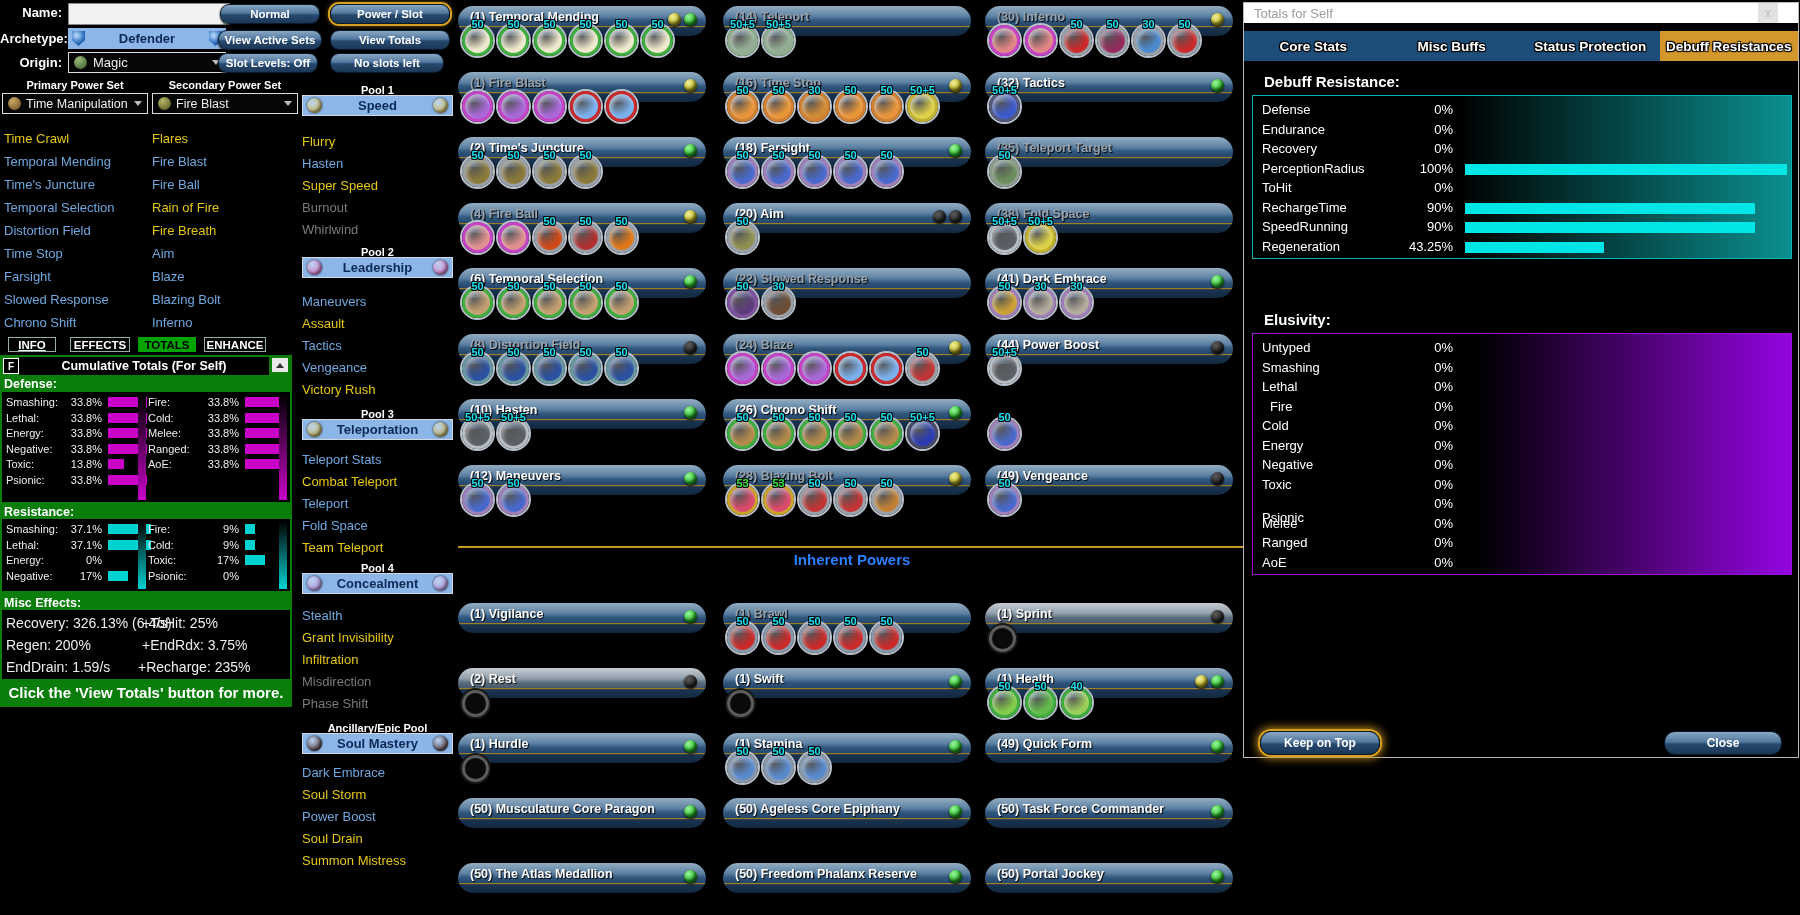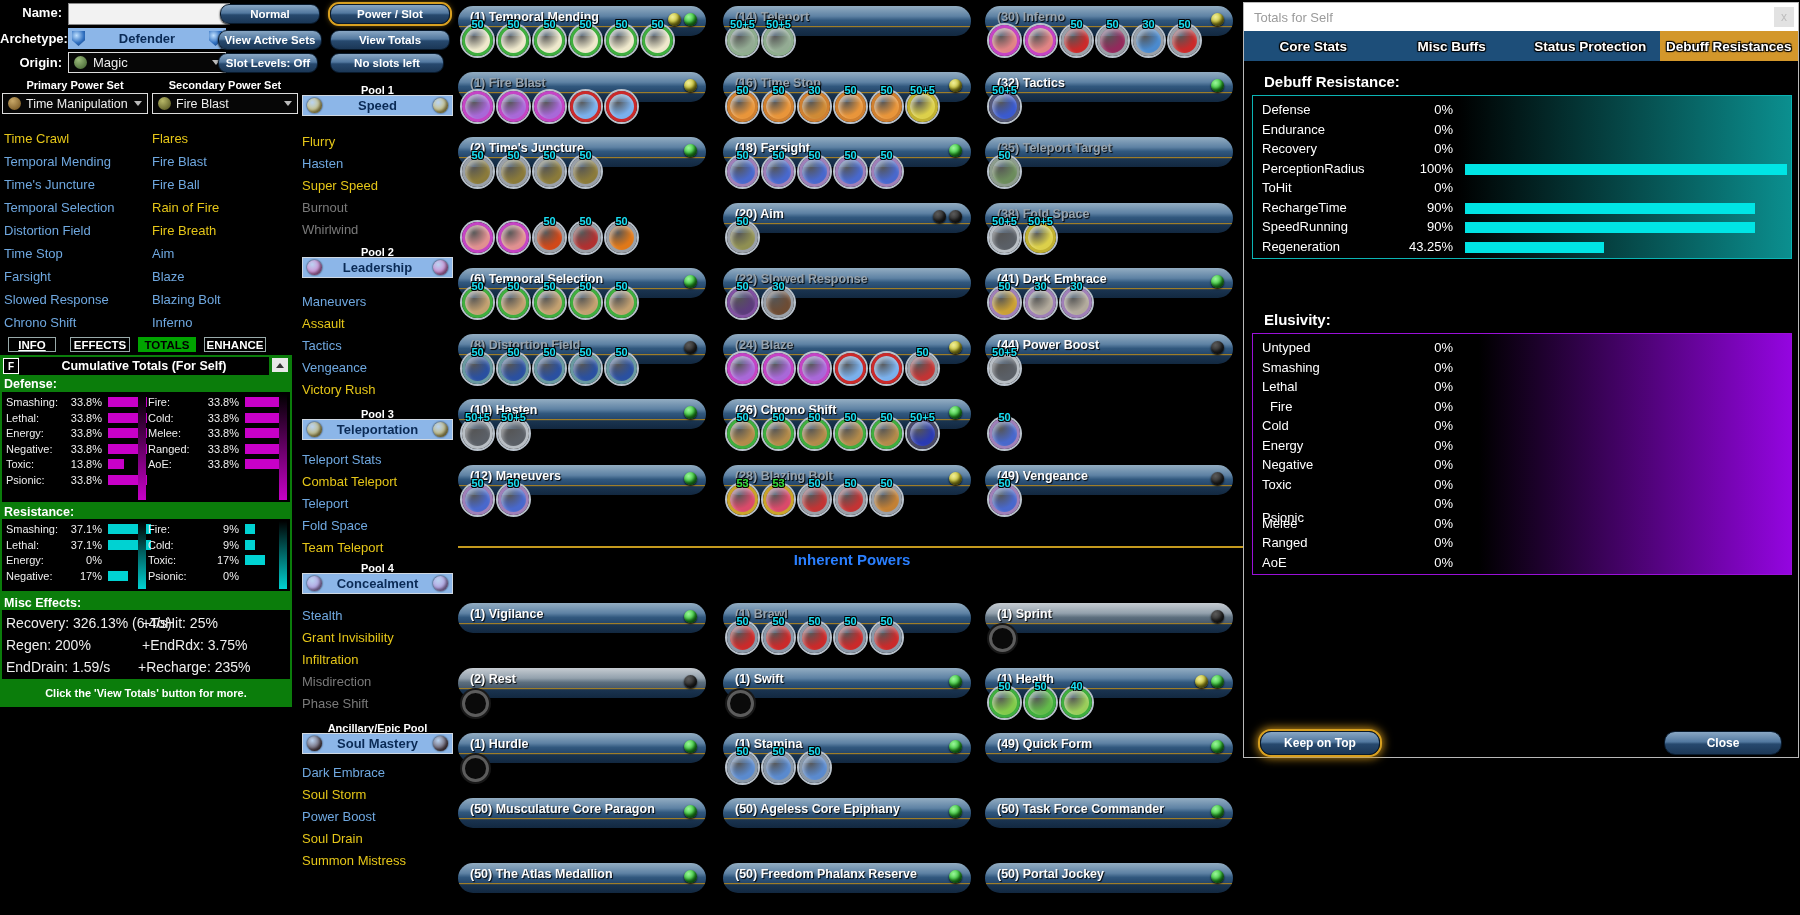--- a/index.html
+++ b/index.html
@@ -53,21 +53,21 @@
   .fbtn{position:absolute;left:3px;top:358px;width:14px;height:14px;background:#000;border:1px solid #fff;
       color:#fff;font-size:10px;font-weight:bold;display:flex;align-items:center;justify-content:center;}
   .cum-title{position:absolute;left:19px;top:357px;width:248px;height:16px;background:#000;color:#fff;
       font-weight:bold;font-size:12.5px;display:flex;align-items:center;justify-content:center;border:1px solid #000;}
   .expand-btn{position:absolute;left:272px;top:358px;width:16px;height:14px;background:#e8e8e8;
       display:flex;align-items:center;justify-content:center;}
   .expand-btn i{width:0;height:0;border-left:4px solid transparent;border-right:4px solid transparent;
       border-bottom:5px solid #333;}
   .misc-cell{position:absolute;font-size:14px;color:#eee;white-space:nowrap;}
   #totals-footer{position:absolute;left:0;top:682px;width:292px;height:21px;background:#0b7d0b;color:#fff;
-      font-weight:bold;font-size:11px;display:flex;align-items:center;justify-content:center;}
+      font-weight:bold;font-size:15px;display:flex;align-items:center;justify-content:center;}
   
   #build-area{position:absolute;left:458px;top:0;width:790px;height:915px;}
   .power-row{position:absolute;width:248px;height:62px;}
   .pbar{position:absolute;left:0;top:0;width:248px;height:30px;border-radius:15px;
       background:linear-gradient(180deg,#93adc2 0%,#5e82a4 34%,#31587e 48%,#24466a 67%,#9a7a28 68%,#b08a2c 70%,#1a3450 72%,#122840 100%);
       box-shadow:0 1px 3px #000;}
   .pbar.gray{background:linear-gradient(180deg,#c6ccd2 0%,#93a1ad 34%,#5d6f7e 48%,#46586a 67%,#9a7a28 68%,#b08a2c 70%,#1a3450 72%,#122840 100%);}
   .pname{position:absolute;left:12px;top:4px;font-size:12.5px;font-weight:bold;color:#fdfdfd;white-space:nowrap;
       text-shadow:1px 1px 1px #000;}
   .pname.gray{color:#96a3ae;}
@@ -83,22 +83,22 @@
       background:#0a0a0a;box-shadow:0 0 0 2px #181818;margin-top:3px;}
   .slvl{position:absolute;top:-10px;left:50%;transform:translateX(-50%);font-size:11px;font-weight:bold;
       color:#19e0f5;white-space:nowrap;text-shadow:1px 1px 0 #000,-1px -1px 0 #000,1px -1px 0 #000,-1px 1px 0 #000;}
   .slvl.green{color:#35e23c;}
   #inherent-divider{position:absolute;left:0;top:546px;width:788px;height:2px;background:#c49a1e;}
   #inherent-label{position:absolute;left:0;top:551px;width:788px;text-align:center;color:#2a7fff;
       font-weight:bold;font-size:15px;}
   
   #totals-window{position:absolute;left:1243px;top:2px;width:556px;height:756px;background:#000;
       border:1px solid #b9b9b9;box-sizing:border-box;}
-  #tw-titlebar{position:absolute;left:0;top:0;width:100%;height:28px;background:#fff;display:flex;
-      align-items:center;box-sizing:border-box;padding:0 4px 0 10px;}
+  #tw-titlebar{position:absolute;left:0;top:0;width:100%;height:20px;background:#fff;display:flex;
+      align-items:center;box-sizing:border-box;padding:0 20px 0 10px;}
   #tw-title{color:#9b9b9b;font-size:13px;flex:1;}
   #tw-close{width:20px;height:20px;background:#e2e2e2;color:#bdbdbd;font-size:12px;display:flex;
       align-items:center;justify-content:center;}
   #tw-tabs{position:absolute;left:0;top:28px;width:100%;height:30px;background:#1d4e79;display:flex;}
   .tw-tab{flex:1;display:flex;align-items:center;justify-content:center;color:#fff;font-weight:bold;
       font-size:13.5px;}
   .tw-tab.active{background:#d3972b;}
   .tw-hdr{position:absolute;font-weight:bold;font-size:15px;color:#fff;}
   .tw-box{position:absolute;left:8px;width:540px;box-sizing:border-box;}
   .tw-box.teal{border:1px solid #0bb4b4;background:linear-gradient(90deg,#000 38%,#0b8f8f 100%);}
@@ -382,20 +382,26 @@
           </div>
           <div class="slot" style="border-color: rgb(154, 160, 168); background: radial-gradient(circle at 35% 30%, rgba(255, 255, 255, 0.333), rgb(138, 122, 58) 60%);">
             <span class="slvl">50</span>
           </div>
           <div class="slot" style="border-color: rgb(154, 160, 168); background: radial-gradient(circle at 35% 30%, rgba(255, 255, 255, 0.333), rgb(138, 122, 58) 60%);">
             <span class="slvl">50</span>
           </div>
         </div>
       </div>
       <div class="power-row" style="left: 0px; top: 202.5px;">
+        <div class="pbar">
+          <span class="pname gray">(4) Fire Ball</span>
+          <div class="leds">
+            <div class="led led-y"></div>
+          </div>
+        </div>
         <div class="slots">
           <div class="slot" style="border-color: rgb(197, 68, 197); background: radial-gradient(circle at 35% 30%, rgba(255, 255, 255, 0.333), rgb(224, 144, 144) 60%);"></div>
           <div class="slot" style="border-color: rgb(197, 68, 197); background: radial-gradient(circle at 35% 30%, rgba(255, 255, 255, 0.333), rgb(224, 144, 144) 60%);"></div>
           <div class="slot" style="border-color: rgb(154, 160, 168); background: radial-gradient(circle at 35% 30%, rgba(255, 255, 255, 0.333), rgb(208, 72, 24) 60%);">
             <span class="slvl">50</span>
           </div>
           <div class="slot" style="border-color: rgb(154, 160, 168); background: radial-gradient(circle at 35% 30%, rgba(255, 255, 255, 0.333), rgb(176, 48, 48) 60%);">
             <span class="slvl">50</span>
           </div>
           <div class="slot" style="border-color: rgb(154, 160, 168); background: radial-gradient(circle at 35% 30%, rgba(255, 255, 255, 0.333), rgb(224, 120, 24) 60%);">

